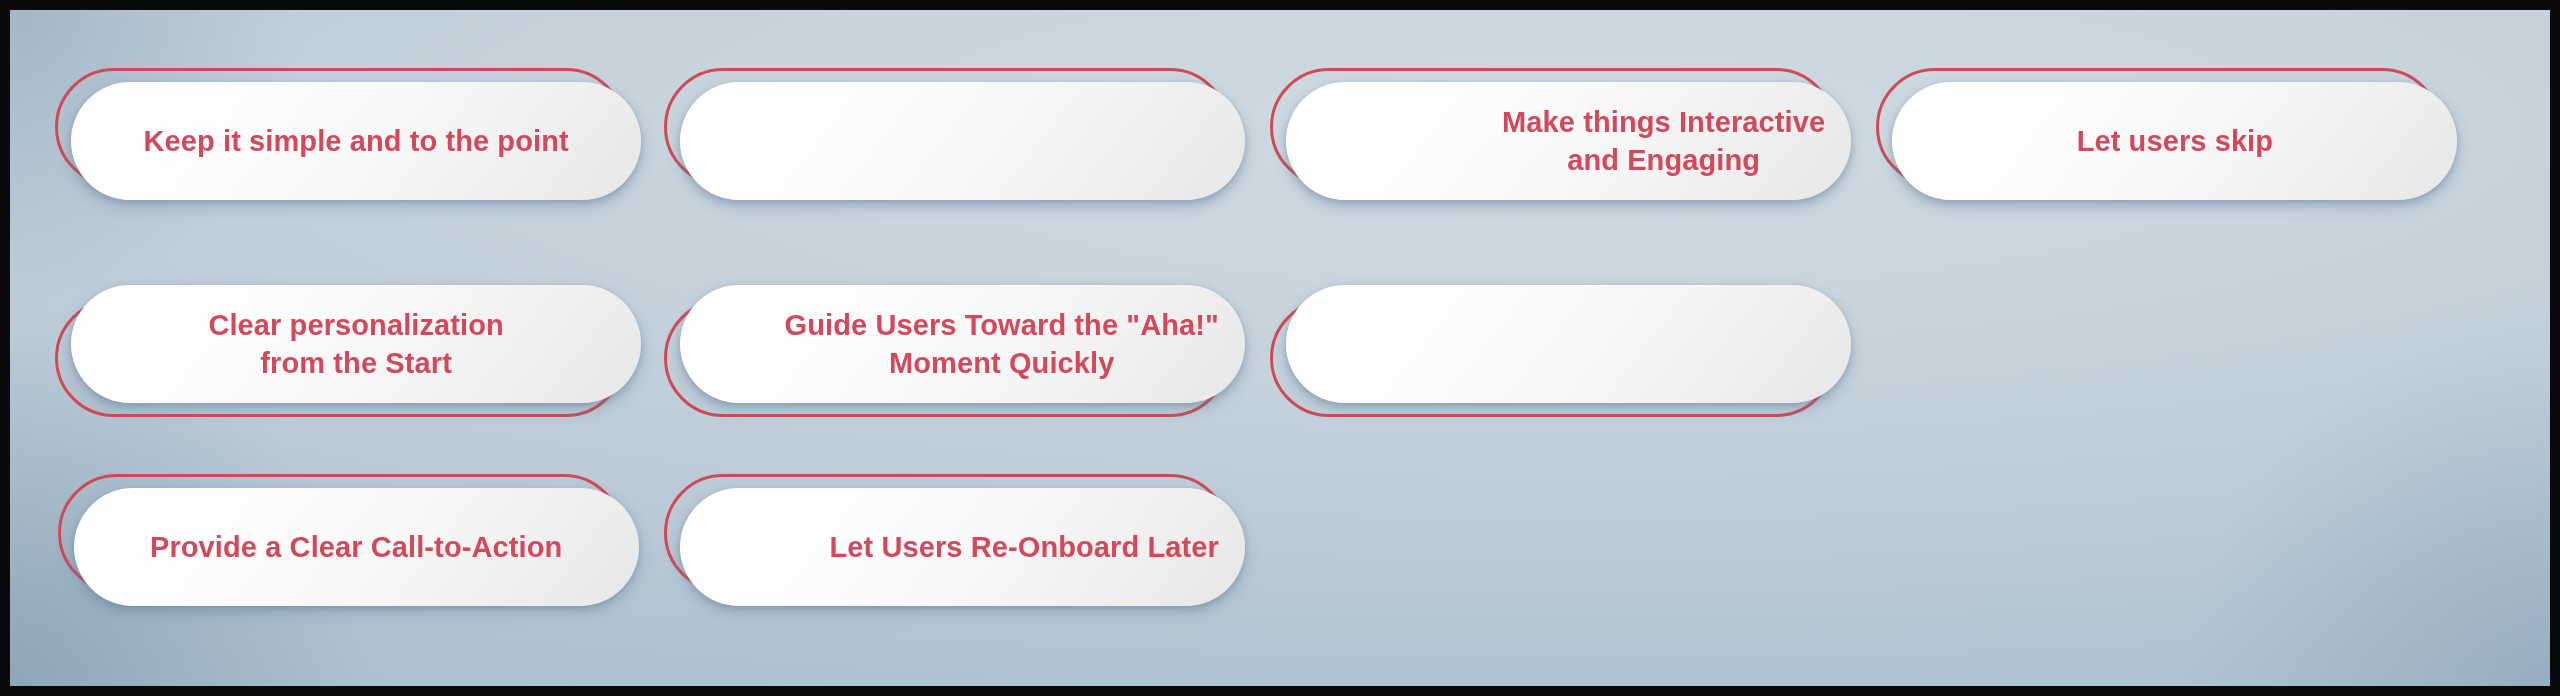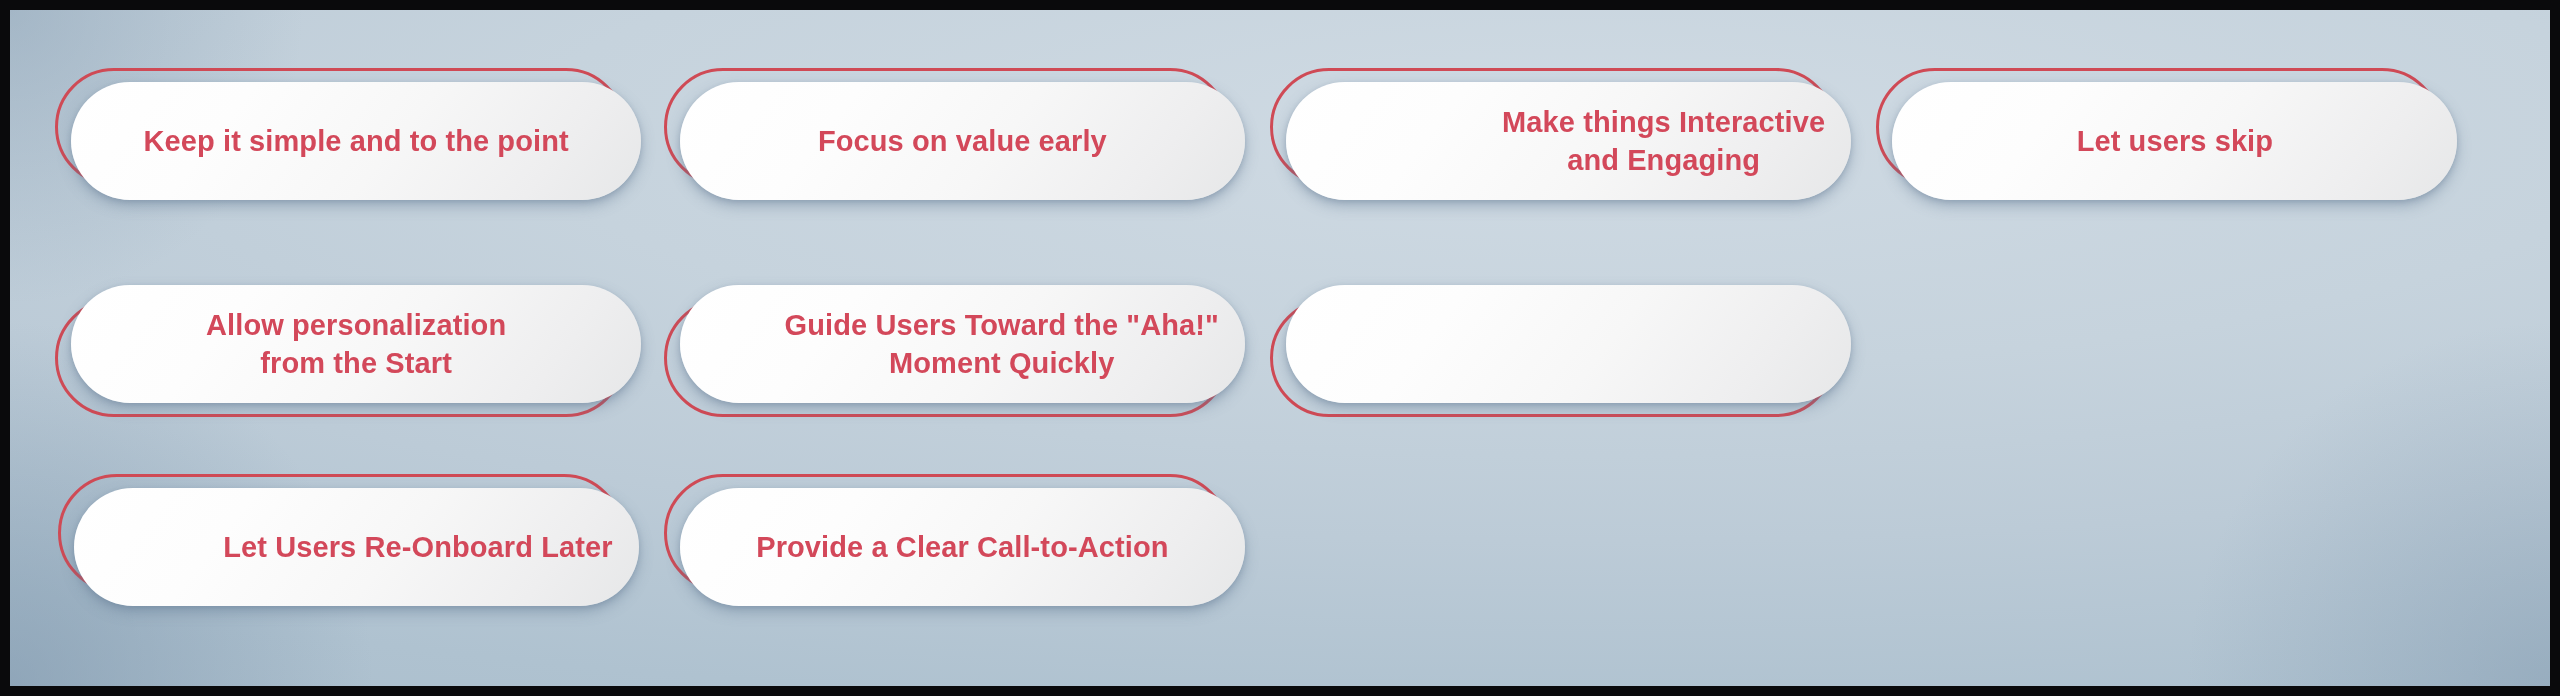--- a/index.html
+++ b/index.html
@@ -127,21 +127,20 @@
         <div class="pill up">
           <div class="outline"></div>
           <div class="face"></div>
           <div class="label">Keep it simple and to the point</div>
         </div>
       </div>
       <div class="cell c1">
         <div class="pill up">
           <div class="outline"></div>
           <div class="face"></div>
-          <div class="label">Focus on value early</div>
         </div>
       </div>
       <div class="cell c2">
         <div class="pill up">
           <div class="outline"></div>
           <div class="face"></div>
           <div class="label">Make things Interactive
 and Engaging</div>
         </div>
       </div>
@@ -149,48 +148,48 @@
         <div class="pill up">
           <div class="outline"></div>
           <div class="face"></div>
           <div class="label">Let users skip</div>
         </div>
       </div>
       <div class="cell c0">
         <div class="pill down">
           <div class="outline"></div>
           <div class="face"></div>
-          <div class="label">Allow personalization
+          <div class="label">Clear personalization
 from the Start</div>
         </div>
       </div>
       <div class="cell c2">
         <div class="pill down">
           <div class="outline"></div>
           <div class="face"></div>
           <div class="label">Guide Users Toward the "Aha!"
 Moment Quickly</div>
         </div>
       </div>
       <div class="cell c3">
         <div class="pill down">
           <div class="outline"></div>
           <div class="face"></div>
         </div>
       </div>
       <div class="cell c0 empty"></div>
+      <div class="cell c1">
+        <div class="pill up">
+          <div class="outline"></div>
+          <div class="face"></div>
+          <div class="label">Provide a Clear Call-to-Action</div>
+        </div>
+      </div>
       <div class="cell c2">
         <div class="pill up">
           <div class="outline"></div>
           <div class="face"></div>
           <div class="label">Let Users Re-Onboard Later</div>
         </div>
       </div>
-      <div class="cell c1">
-        <div class="pill up">
-          <div class="outline"></div>
-          <div class="face"></div>
-          <div class="label">Provide a Clear Call-to-Action</div>
-        </div>
-      </div>
       <div class="cell c3 empty"></div>
     </div>
 </div>
 
 </body></html>

